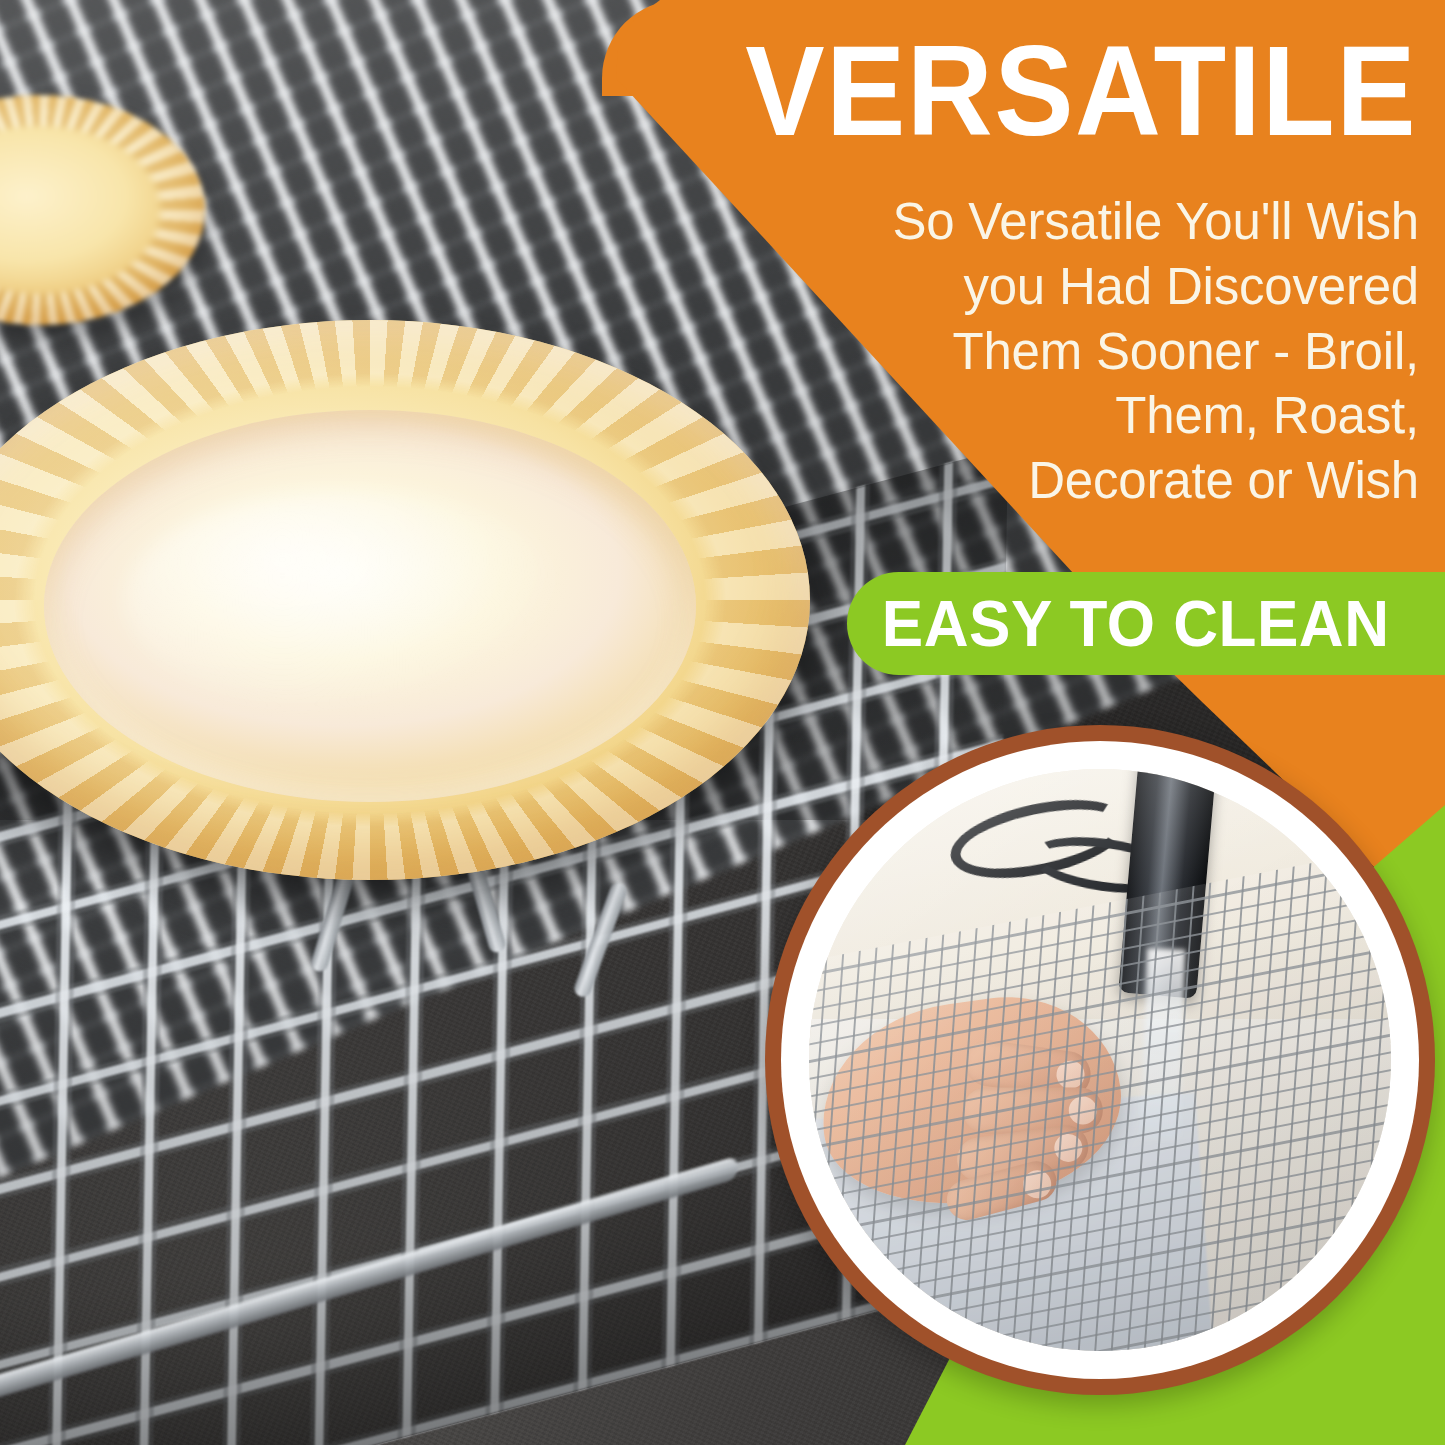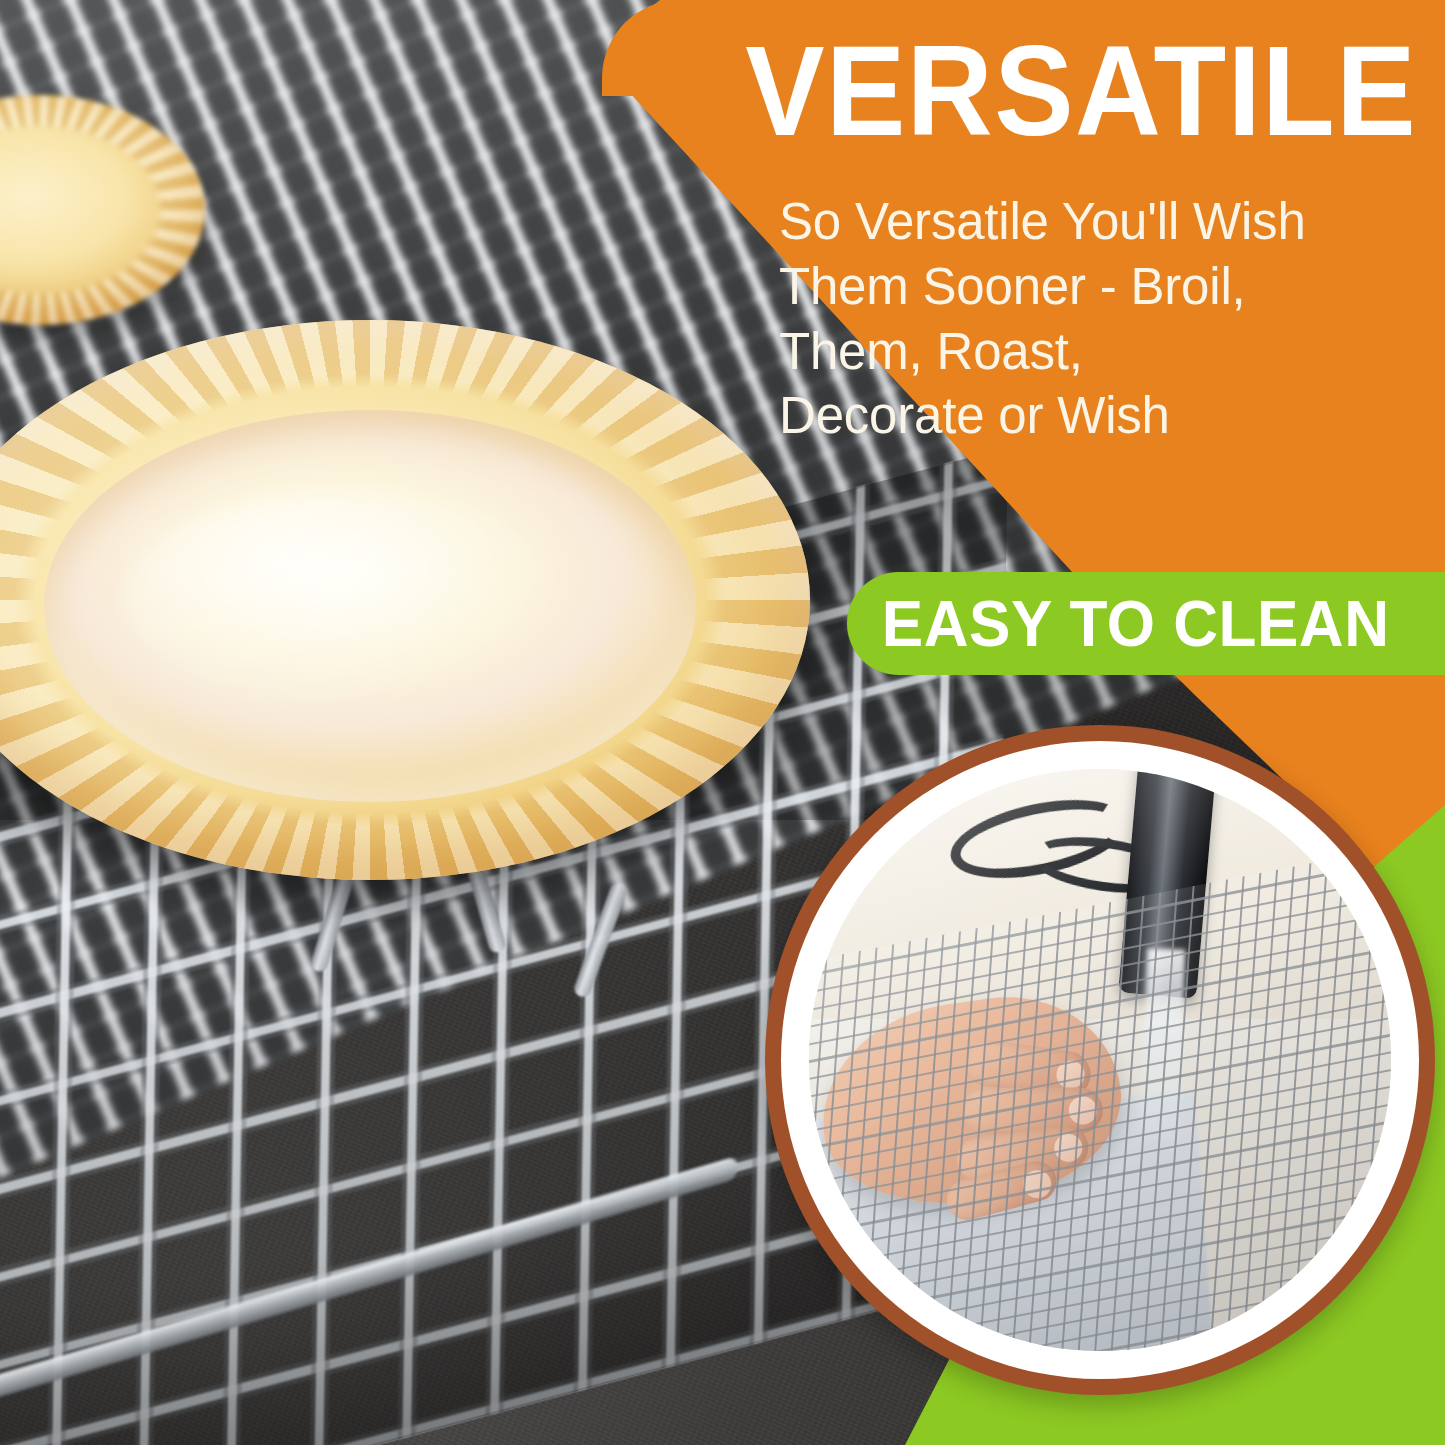--- a/index.html
+++ b/index.html
@@ -220,21 +220,21 @@
     transform:scaleX(.93);
     transform-origin:100% 0;
     white-space:nowrap;
   }
 
   
   .subtext {
     position:absolute;
     right:26px; top:190px;
     width:640px;
-    text-align:left;
+    text-align:right;
     color:#FAF5E6;
     font-family:"Liberation Sans", sans-serif;
     font-weight:400;
     font-size:51px;
     line-height:1.27;
     letter-spacing:-.2px;
   }
 
   
   .badge {
@@ -412,20 +412,21 @@
   <div class="orange-corner"></div>
   <div class="orange-panel"></div>
 
   <div class="green-wedge"></div>
   <div class="green-wedge2"></div>
 
   <div class="headline" style="color: rgb(255, 255, 255);">VERSATILE</div>
 
   <div class="subtext" style="color: rgb(250, 245, 230);">
     <div>So Versatile You'll Wish</div>
+    <div>you Had Discovered</div>
     <div>Them Sooner - Broil,</div>
     <div>Them, Roast,</div>
     <div>Decorate or Wish</div>
   </div>
 
   <div class="badge">
     <span class="badge-text" style="color: rgb(255, 255, 255);">EASY TO CLEAN</span>
   </div>
 
   <div class="inset">

